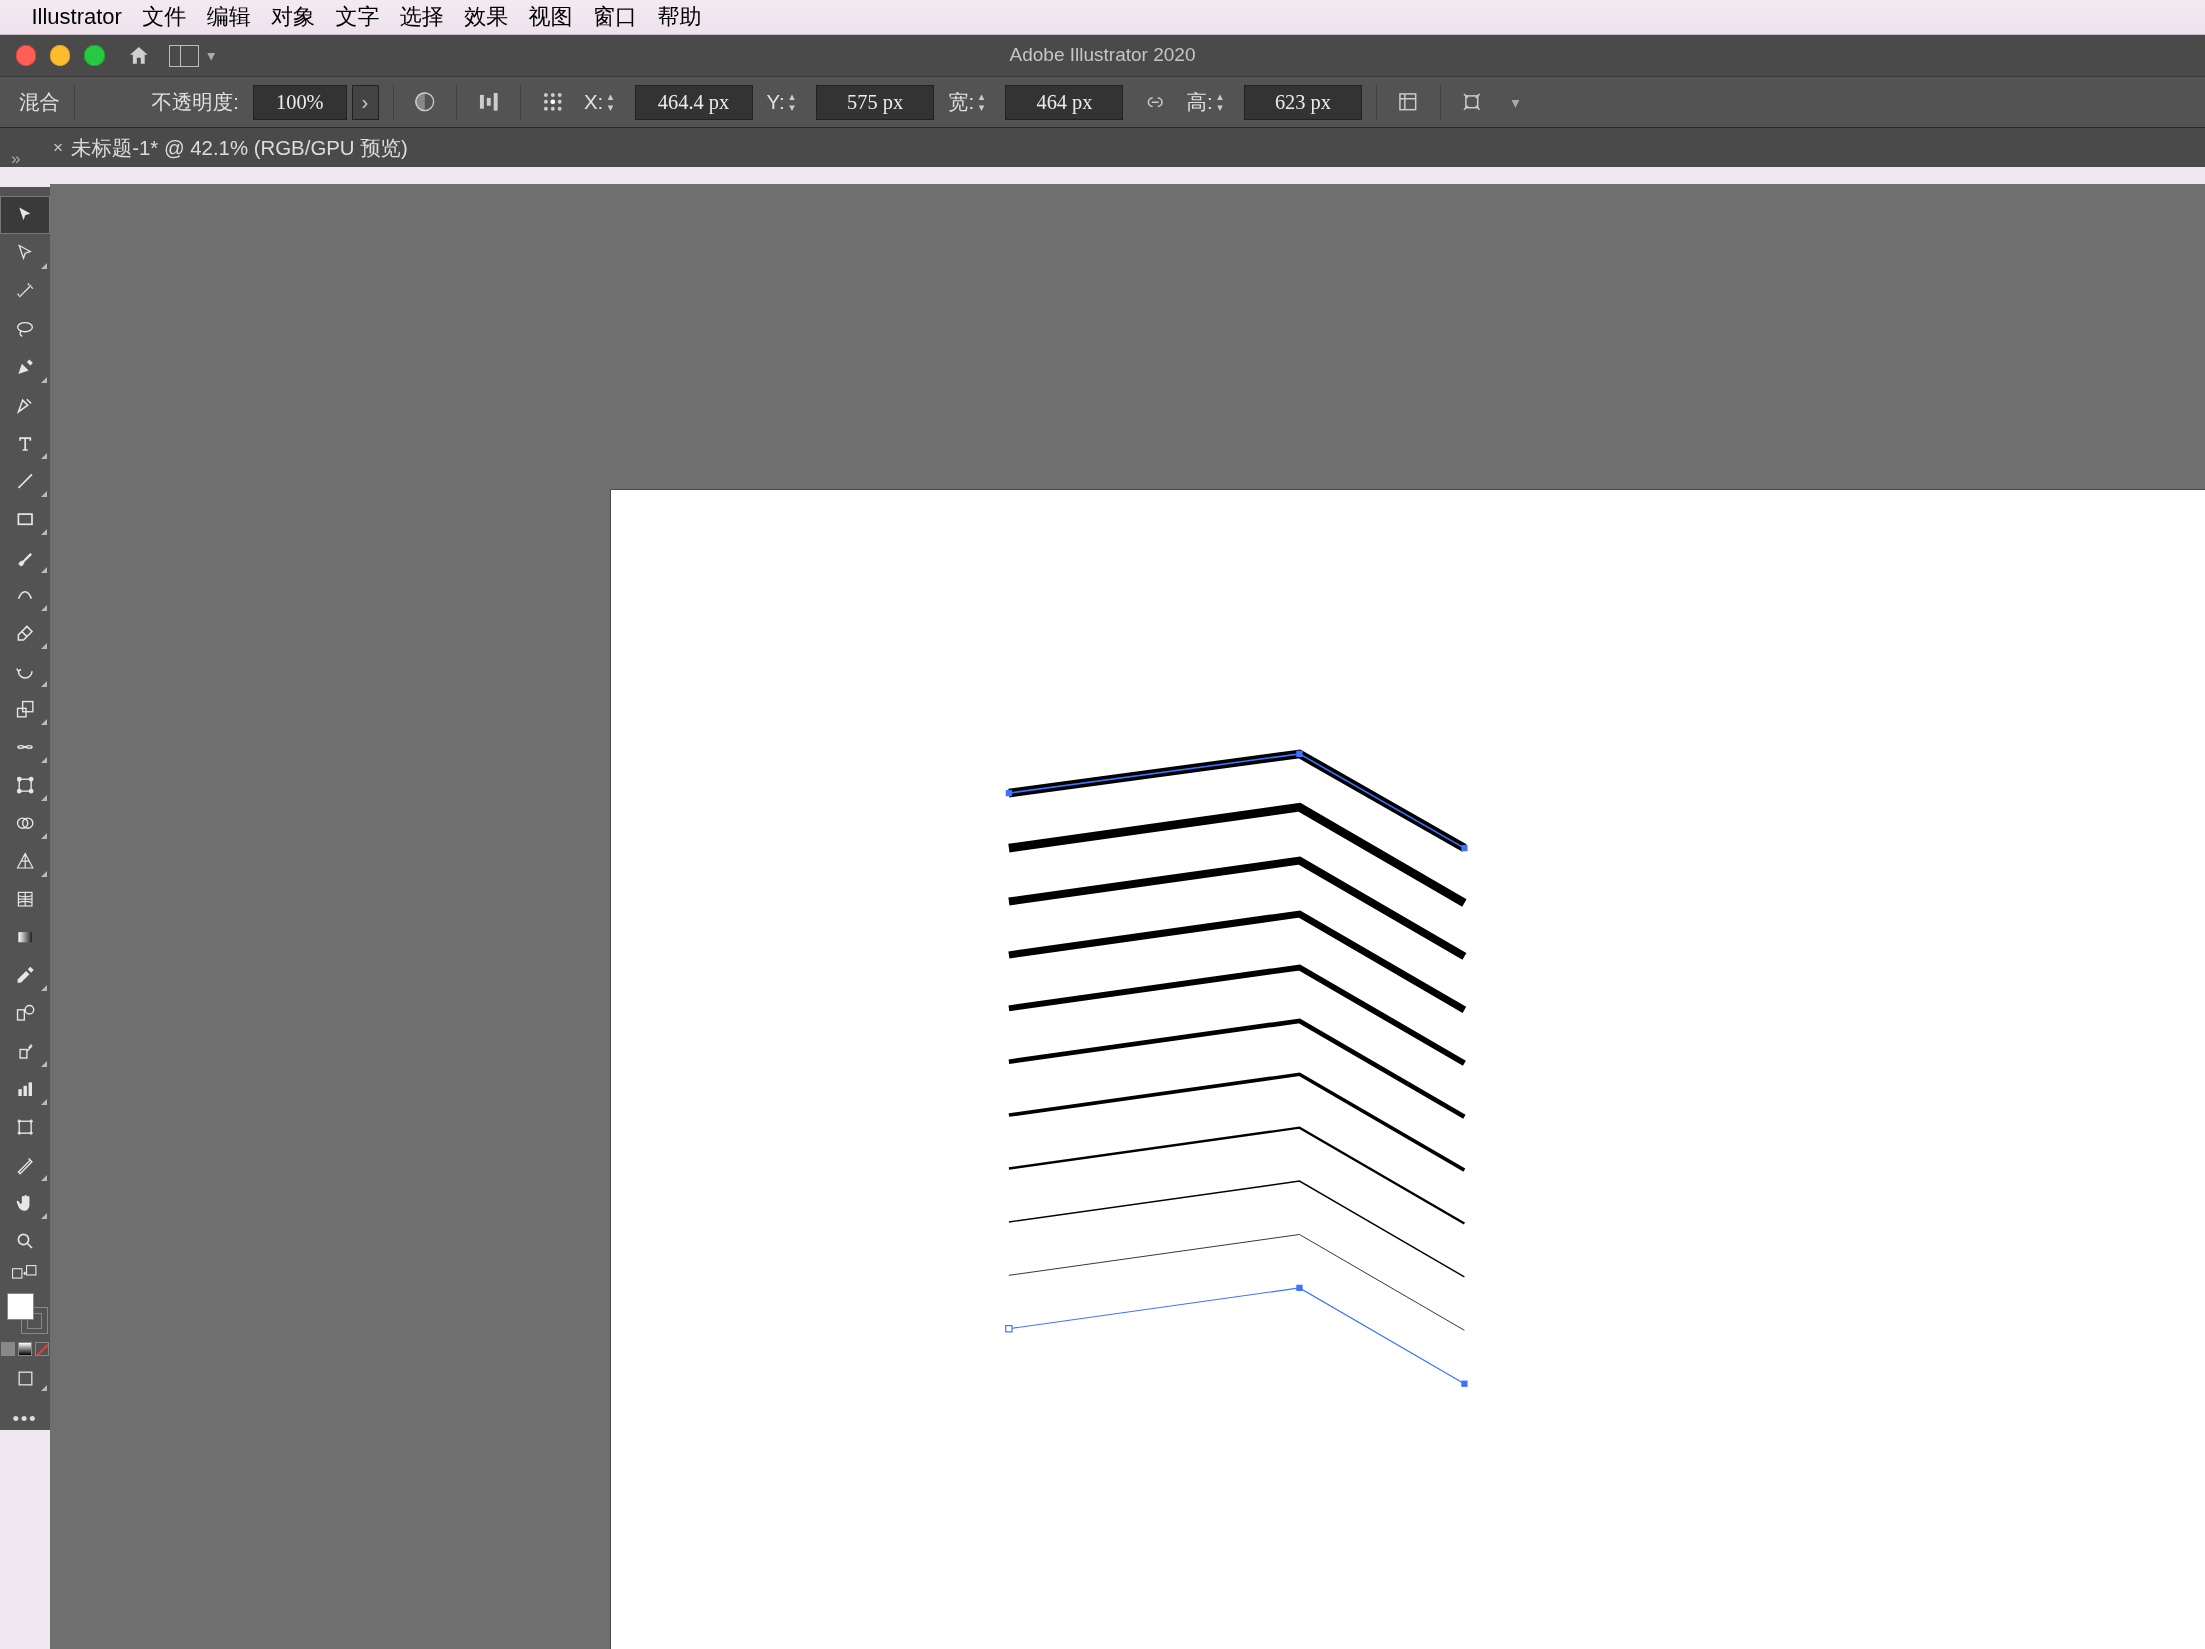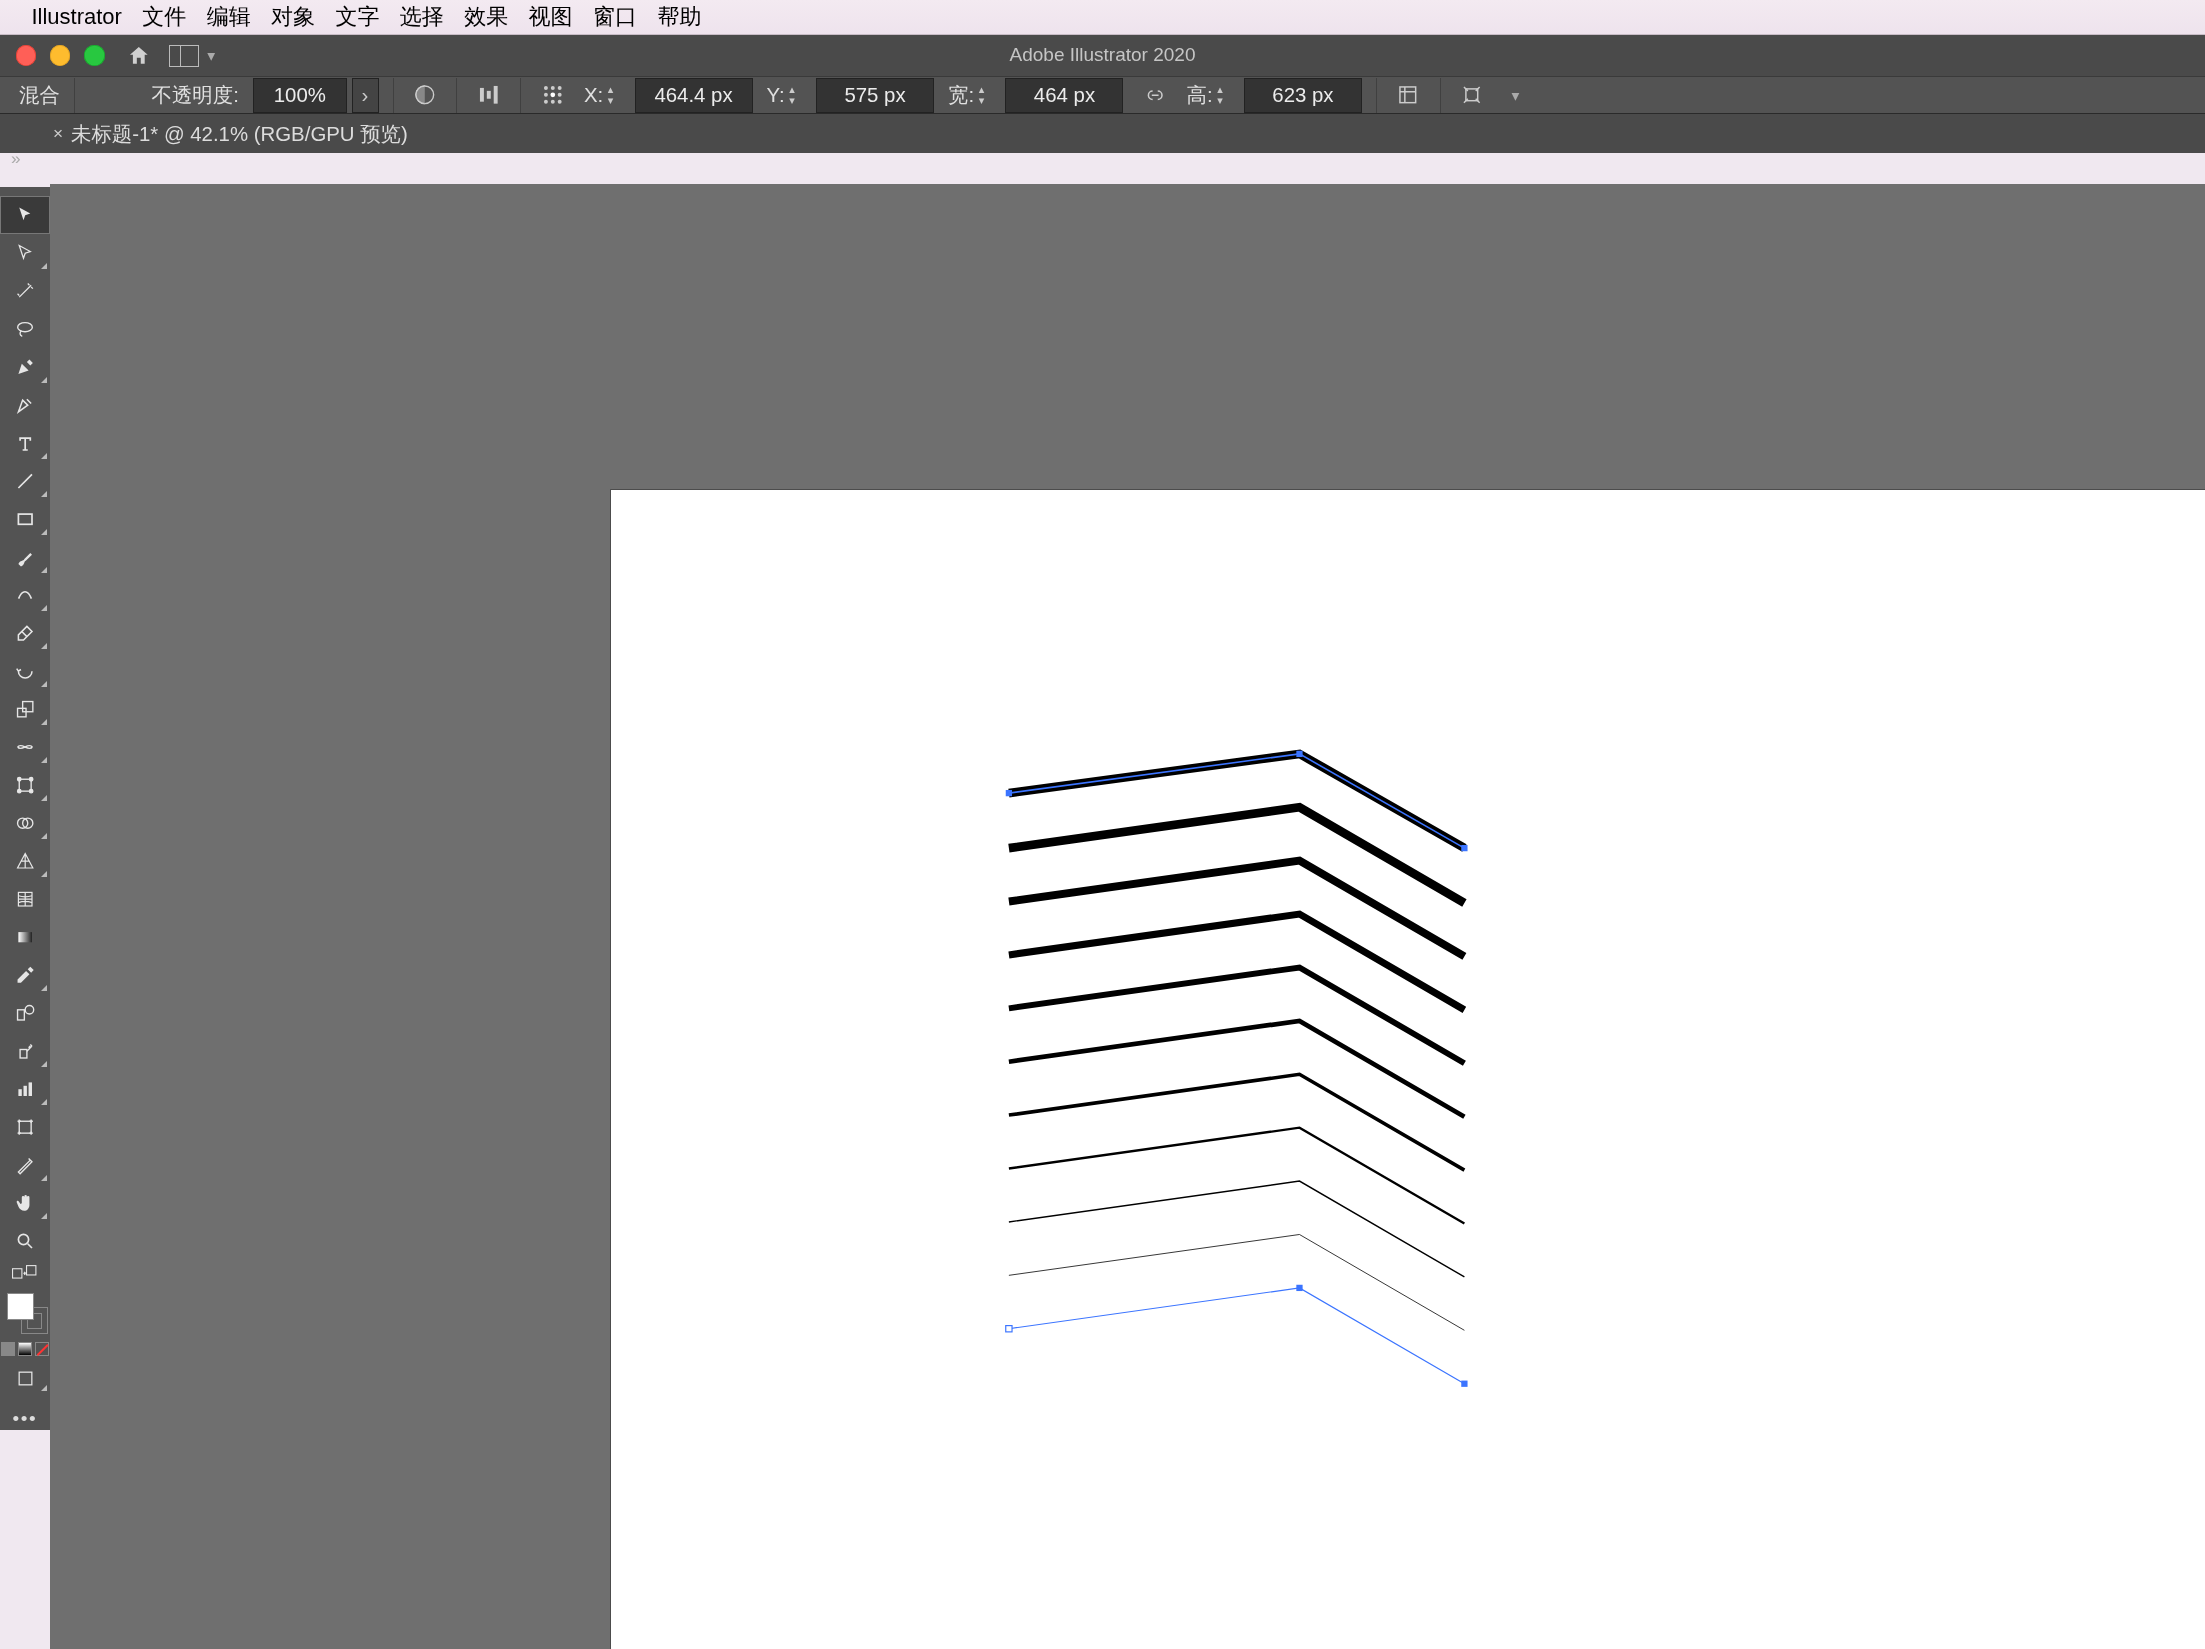--- a/index.html
+++ b/index.html
@@ -12,23 +12,23 @@
 .traffic { display: flex; gap: 14px; margin-left: 15.7px; }
 .traffic .dot { width: 20.4px; height: 20.4px; border-radius: 50%; }
 .dot.r { background: #ff5f57; box-shadow: inset 0 0 0 0.8px #e33e32; }
 .dot.m { background: #febc2e; box-shadow: inset 0 0 0 0.8px #dfa023; }
 .dot.g { background: #28c840; box-shadow: inset 0 0 0 0.8px #17a62b; }
 .tb-home { margin-left: 22px; color: #d0d0d0; font-size: 23.6px; }
 .tb-layout { margin-left: 19px; width: 30px; height: 22px; border: 1.6px solid #bbb; position: relative; }
 .tb-layout::before { content: ""; position: absolute; left: 9.4px; top: 0; bottom: 0; width: 1.6px; background: #bbb; }
 .tb-caret { color: #aaa; font-size: 15.7px; margin-left: 7.9px; }
 .tb-title { position: absolute; left: 50%; transform: translateX(-50%); color: #c5c5c5; font-size: 19px; top: 9.4px; }
-.ctrlbar { height: 38px; background: #535353; display: flex; align-items: center; padding: 0 19px; color: #ececec; font-size: 20.4px; gap: 14px; border-top: 0.8px solid #3a3a3a; border-bottom: 0.8px solid #2a2a2a; }
+.ctrlbar { height: 52px; background: #535353; display: flex; align-items: center; padding: 0 19px; color: #ececec; font-size: 20.4px; gap: 14px; border-top: 0.8px solid #3a3a3a; border-bottom: 0.8px solid #2a2a2a; }
 .ctrlbar .label { color: #e0e0e0; }
-.ctrlbar .field { background: #333; border: 0.8px solid #222; height: 35px; display: flex; align-items: center; padding: 0 9.4px; min-width: 79px; justify-content: center; color: #ececec; }
+.ctrlbar .field { background: #333; border: 0.8px solid #222; height: 35px; display: flex; align-items: center; padding: 0 9.4px; min-width: 79px; justify-content: center; color: #ececec; font-family: Liberation Serif, serif; }
 .ctrlbar .linkbtn { width: 27px; height: 35px; background: #444; border: 0.8px solid #222; display: flex; align-items:center; justify-content:center; color: #ccc; }
 .ctrlbar .iconbtn { width: 35px; height: 35px; display: flex; align-items: center; justify-content: center; color: #ccc; }
 .ctrlbar .group { display: flex; align-items: center; gap: 4.7px; }
 .ctrlbar .sep { width: 0.8px; height: 35px; background: #404040; }
 .updown { width: 22px; display: flex; flex-direction: column; font-size: 11px; color: #ccc; line-height: 1; }
 .tabbar { height: 39px; background: #4a4a4a; display: flex; align-items: center; padding-left: 53px; }
 .collapse-arrow { position: absolute; left: 11px; top: 148px; color: #aaa; font-size: 17.3px; }
 .tabbar .tab { display: flex; align-items: center; gap: 7.9px; color: #dcdcdc; font-size: 20.4px; }
 .tabbar .tab .close { color: #ccc; font-size: 17.3px; }
 .toolbox { position: absolute; top: 187px; left: 0; width: 50px; background: #535353; display: flex; flex-direction: column; align-items: center; padding-top: 9.4px; gap: 0; }

